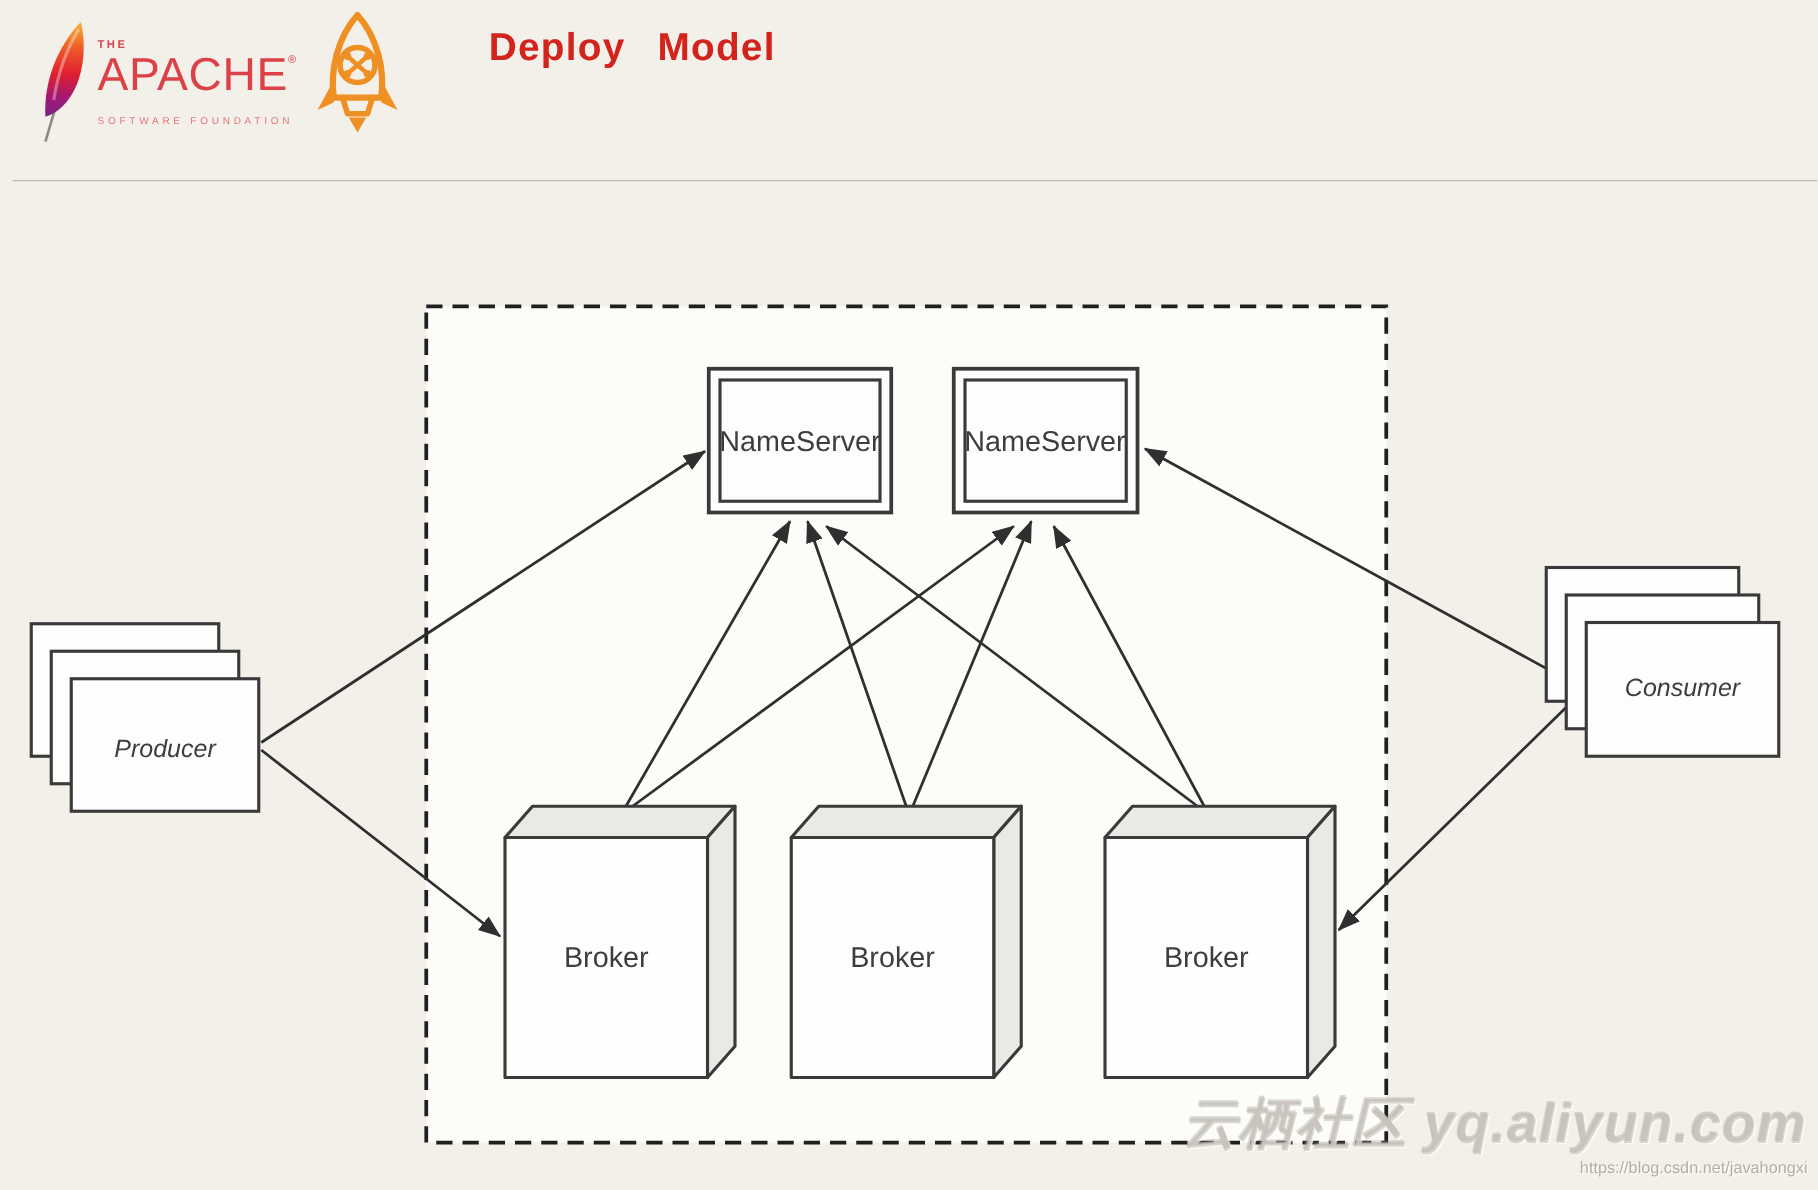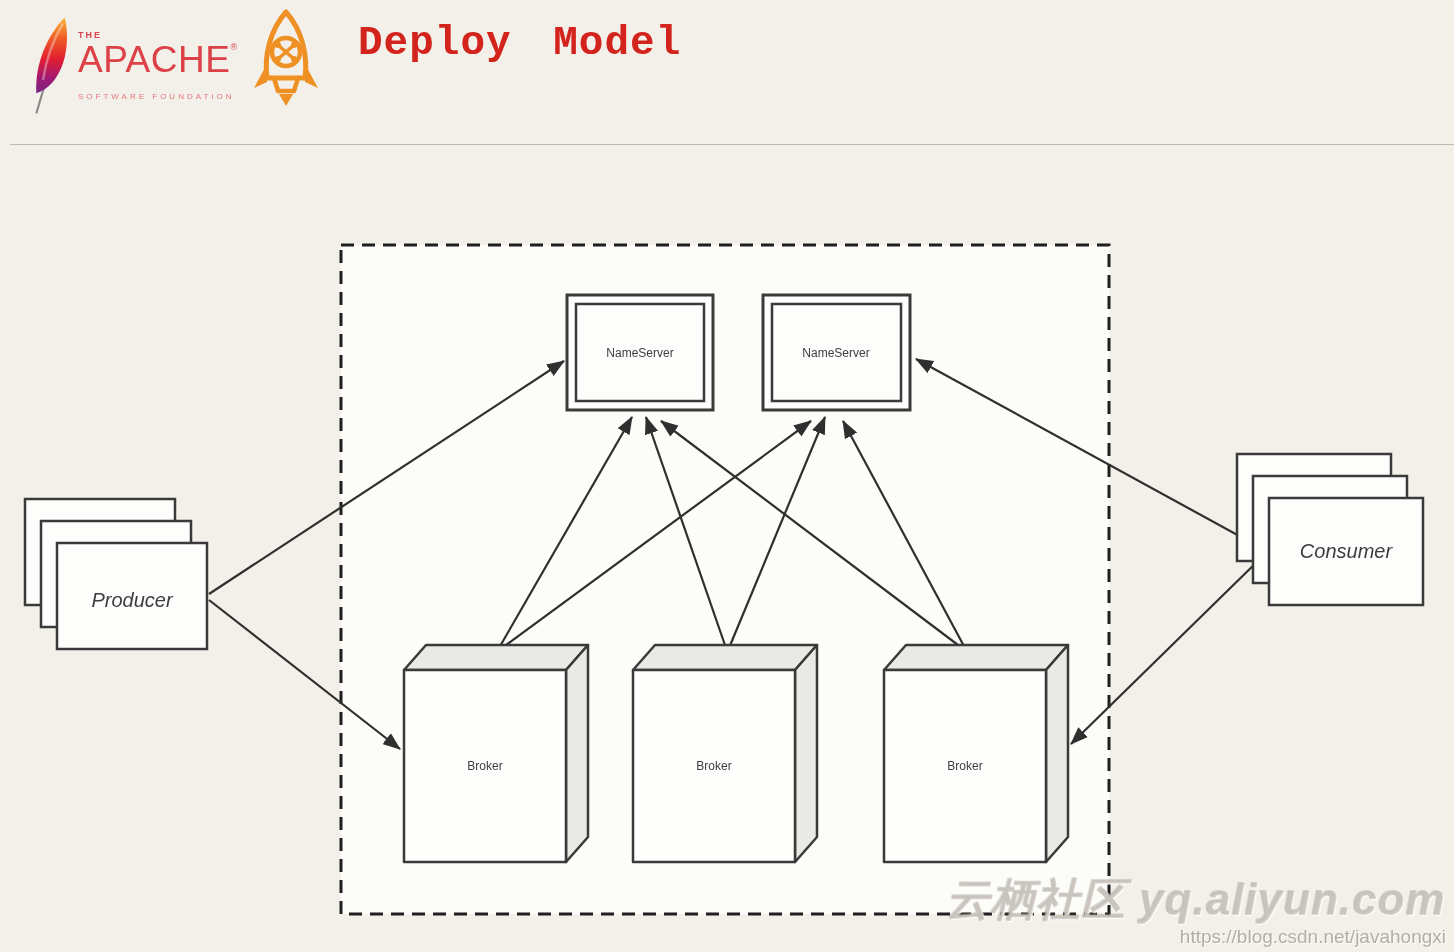--- a/index.html
+++ b/index.html
@@ -12,43 +12,43 @@
   #header{position:absolute;left:0;top:0;width:100%;height:144px;}
   .apache-logo{position:absolute;left:28px;top:12px;width:215px;height:105px;}
   .feather{position:absolute;left:0;top:2px;width:50px;height:102px;}
   .apache-text{position:absolute;left:50px;top:18px;width:165px;}
   .apache-the{font-size:9px;letter-spacing:2px;color:#d9454d;font-weight:bold;display:block;margin-left:0;}
   .apache-name{font-size:37px;font-weight:normal;color:#dd4148;letter-spacing:0.5px;line-height:40px;display:inline-block;}
   .apache-reg{font-size:9px;color:#dd4148;vertical-align:top;line-height:14px;}
   .apache-sub{font-size:8px;letter-spacing:3px;color:#e4747c;display:block;margin-top:12px;white-space:nowrap;}
   .rocket-logo{position:absolute;left:250px;top:8px;width:72px;height:100px;}
   .page-title{
-    position:absolute;left:358px;top:20px;
-    font-family:Liberation Mono, monospace;font-weight:bold;
-    font-size:41px;color:#d2241c;letter-spacing:1px;word-spacing:16px;
+    position:absolute;left:391px;top:20px;
+    font-family:Liberation Sans, sans-serif;font-weight:bold;
+    font-size:31px;color:#d2241c;letter-spacing:1px;word-spacing:16px;
   }
   .divider{position:absolute;left:10px;top:144px;width:1444px;height:1px;background:#bdb9b0;}
   
   #diagram-svg{position:absolute;left:0;top:0;z-index:1;}
   .node-label{
     position:absolute;z-index:2;transform:translate(-50%,-50%);
-    color:#3d3d3d;font-size:12px;white-space:nowrap;
+    color:#3d3d3d;font-size:23px;white-space:nowrap;
   }
   .stack-label{font-size:20px;font-style:italic;}
   
   .watermark{position:absolute;right:8px;top:876px;z-index:3;text-align:right;}
   .watermark-main{
     font-size:44px;font-weight:bold;letter-spacing:1px;
     color:rgba(186,181,170,0.55);
     text-shadow:-1px -1px 0 rgba(140,134,122,0.30),1px 1px 1px rgba(255,255,255,0.95);
     line-height:48px;
     font-style:italic;
   }
   .watermark-sub{
-    font-size:19px;color:#b3aea4;margin-top:2px;
+    font-size:13px;color:#b3aea4;margin-top:2px;
     text-shadow:1px 1px 0 rgba(255,255,255,0.9);
   }
 </style>
 </head>
 <body>
 
 <div id="stage">
 
   <div id="header">
     <div class="apache-logo">

